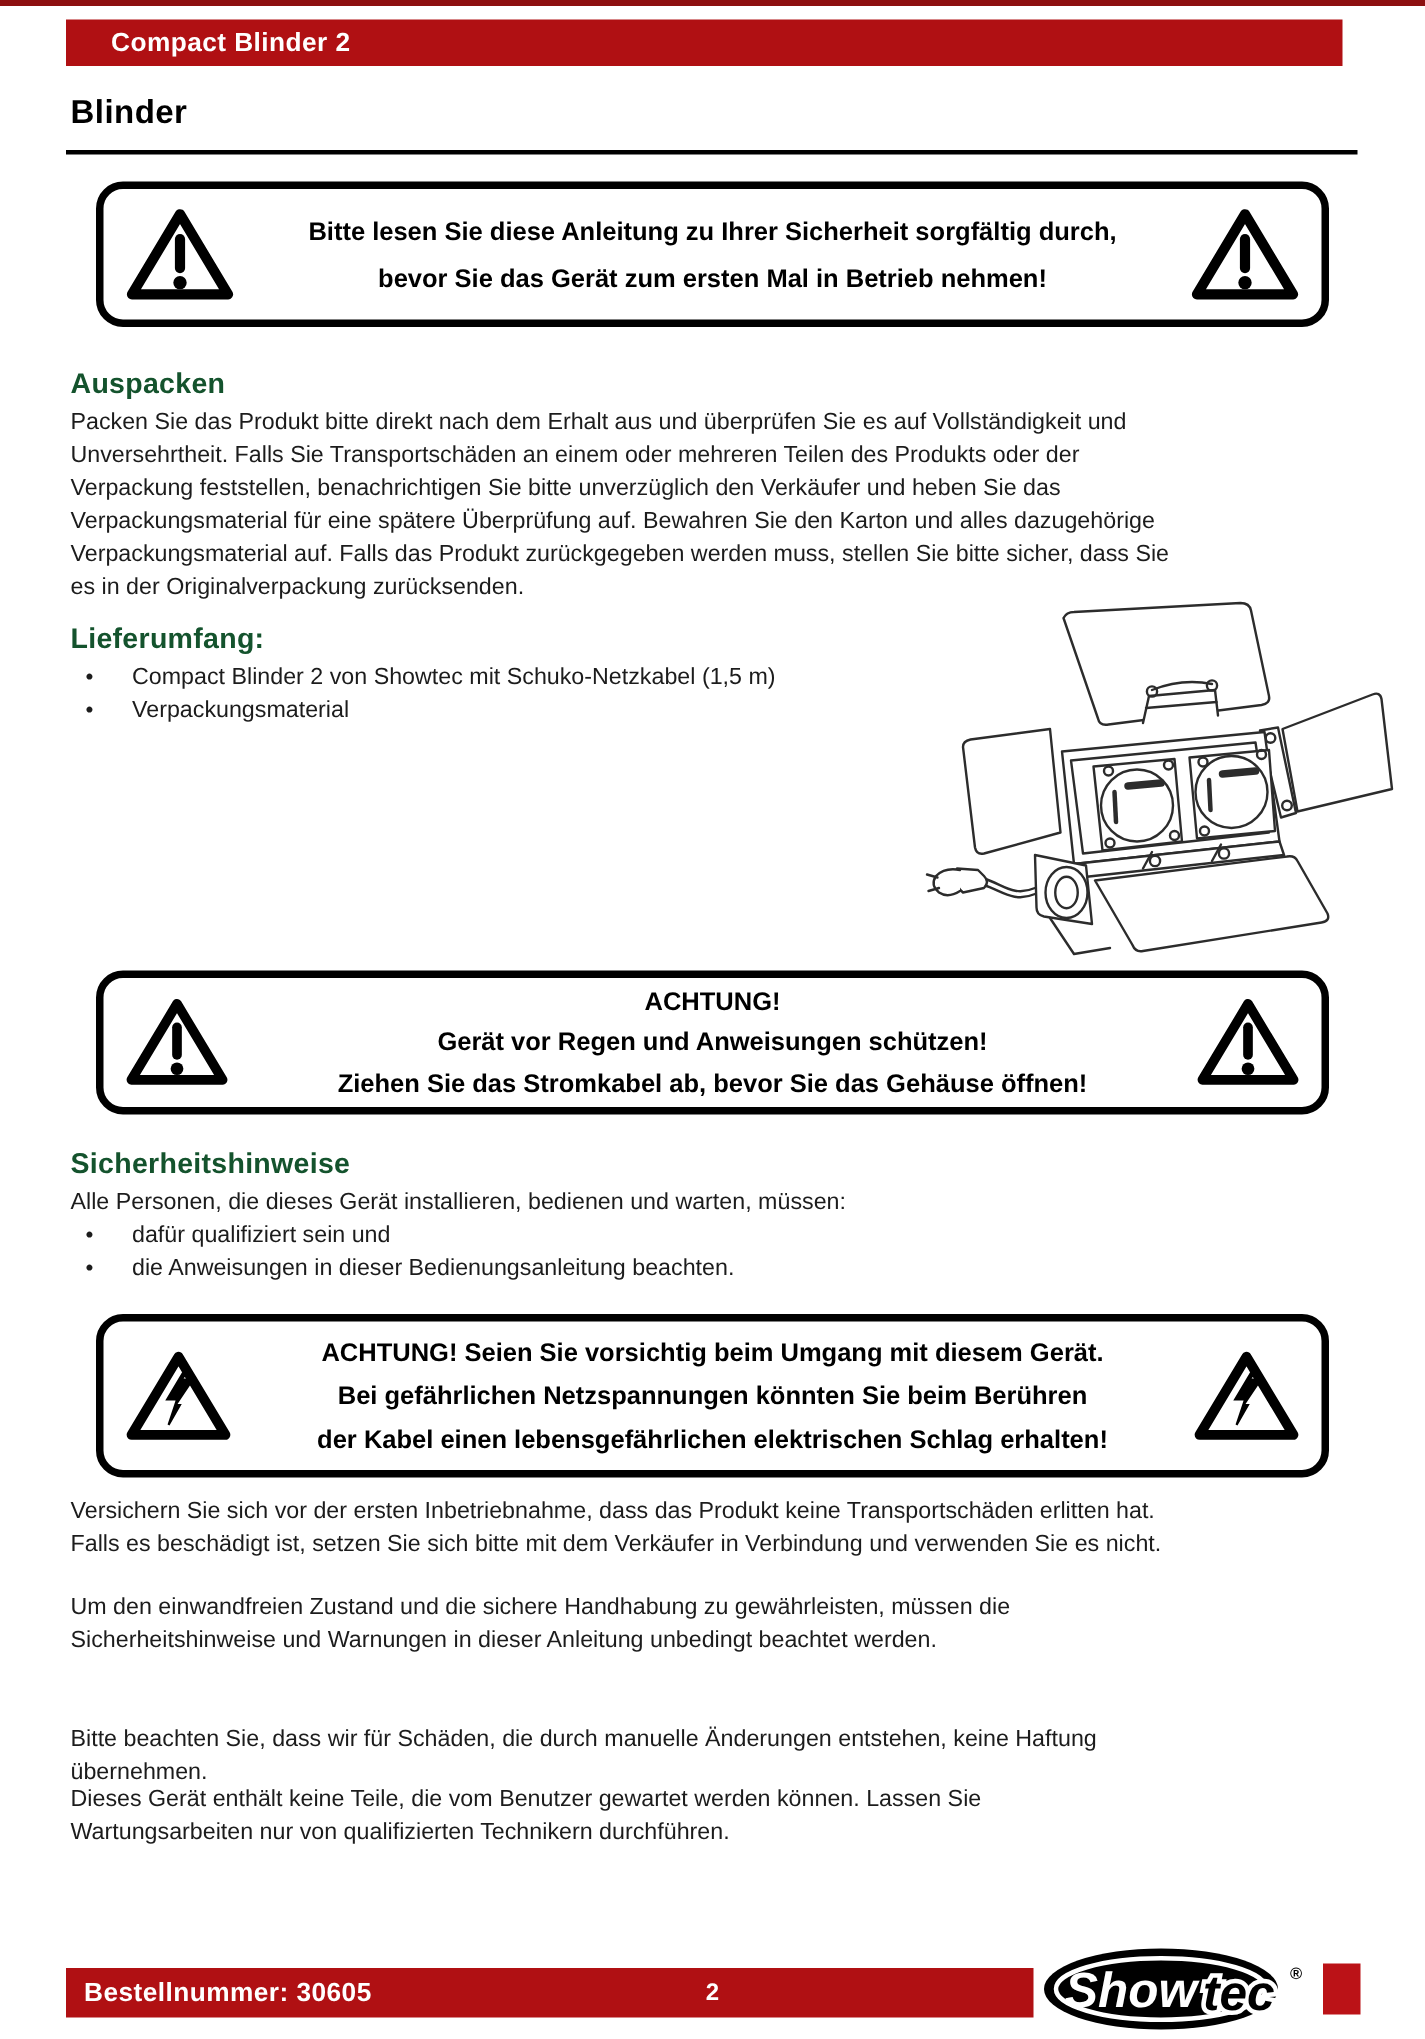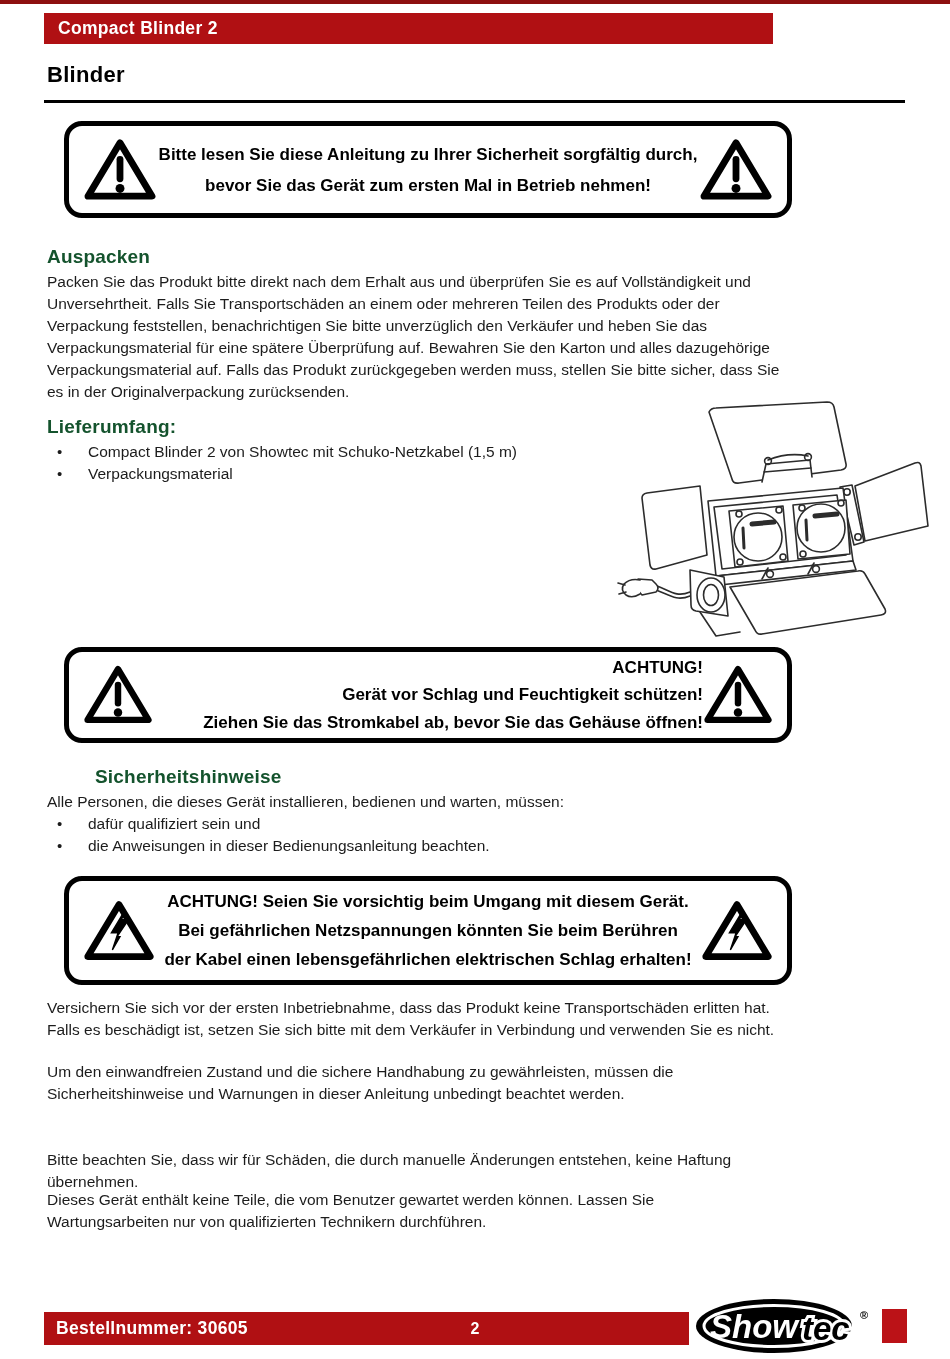--- a/index.html
+++ b/index.html
@@ -6,39 +6,39 @@
   html,body { background:#ffffff; }
   body {
     width:950px; height:1359px; position:relative; overflow:hidden;
     font-family:"Liberation Sans", sans-serif; color:#1c1c1c;
   }
   .abs { position:absolute; }
 
   
   .top-strip { left:0; top:0; width:950px; height:4px; background:#8d0f10; }
   .header-bar {
-    left:44px; top:13px; width:729px; height:31px; background:#b01013;
+    left:44px; top:13px; width:851px; height:31px; background:#b01013;
     color:#ffffff; font-weight:bold; font-size:17.5px; line-height:31px;
-    padding-left:14px; letter-spacing:.3px;
+    padding-left:30px; letter-spacing:.3px;
   }
 
   
   .page-title { left:47px; top:62px; font-size:22px; font-weight:bold; color:#000; letter-spacing:.3px; }
   .title-rule { left:44px; top:100px; width:861px; height:3px; background:#000; }
 
   
   .wbox {
-    left:64px; width:728px; border:5px solid #000; border-radius:18px;
+    left:64px; width:822px; border:5px solid #000; border-radius:18px;
     background:#fff; display:flex; align-items:center; padding:20px 14px;
   }
   .wbox .wtext { flex:1; text-align:center; font-weight:bold; color:#000; }
   .wbox1 { top:121px; height:97px; }
   .wbox1 .wtext { font-size:17px; line-height:31px; }
   .wbox2 { top:647px; height:96px; }
-  .wbox2 .wtext { font-size:17px; line-height:27.5px;text-align:right; }
+  .wbox2 .wtext { font-size:17px; line-height:27.5px; }
   .wbox3 { top:876px; height:109px;align-items:center; }
   .wbox3 .wtext { font-size:17px; line-height:29px; }
   .tri-icon { flex:0 0 auto; }
 
   
   .h2 { font-size:19px; font-weight:bold; color:#14532d; letter-spacing:.2px; }
   .bodytext { font-size:15.5px; line-height:22px; color:#1c1c1c; }
   .bodytext div { white-space:nowrap; }
 
   .bullets { font-size:15.5px; line-height:22px; color:#1c1c1c; }
@@ -168,31 +168,31 @@
 </svg>
 
 <div class="abs wbox wbox2">
   <svg class="tri-icon" width="70" height="64" viewBox="0 0 76 68">
     <path d="M38 6 L71 61 H5 Z" fill="none" stroke="#000" stroke-width="7" stroke-linejoin="round"></path>
     <line x1="38" y1="23" x2="38" y2="43" stroke="#000" stroke-width="7" stroke-linecap="round"></line>
     <circle cx="38" cy="53" r="4.6" fill="#000"></circle>
   </svg>
   <div class="wtext">
     <div>ACHTUNG!</div>
-    <div>Gerät vor Schlag und Feuchtigkeit schützen!</div>
+    <div>Gerät vor Regen und Anweisungen schützen!</div>
     <div>Ziehen Sie das Stromkabel ab, bevor Sie das Gehäuse öffnen!</div>
   </div>
   <svg class="tri-icon" width="70" height="64" viewBox="0 0 76 68">
     <path d="M38 6 L71 61 H5 Z" fill="none" stroke="#000" stroke-width="7" stroke-linejoin="round"></path>
     <line x1="38" y1="23" x2="38" y2="43" stroke="#000" stroke-width="7" stroke-linecap="round"></line>
     <circle cx="38" cy="53" r="4.6" fill="#000"></circle>
   </svg>
 </div>
 
-<div class="abs h2" style="left:47px; top:766px;margin-left:48px;">Sicherheitshinweise</div>
+<div class="abs h2" style="left:47px; top:766px;">Sicherheitshinweise</div>
 <div class="abs bodytext" style="left:47px; top:791px;">Alle Personen, die dieses Gerät installieren, bedienen und warten, müssen:</div>
 <div class="abs bullets" style="left:47px; top:813px;">
   <div class="bullet-row">
     <span class="bullet-dot">•</span>
     <span class="bullet-label">dafür qualifiziert sein und</span>
   </div>
   <div class="bullet-row">
     <span class="bullet-dot">•</span>
     <span class="bullet-label">die Anweisungen in dieser Bedienungsanleitung beachten.</span>
   </div>

